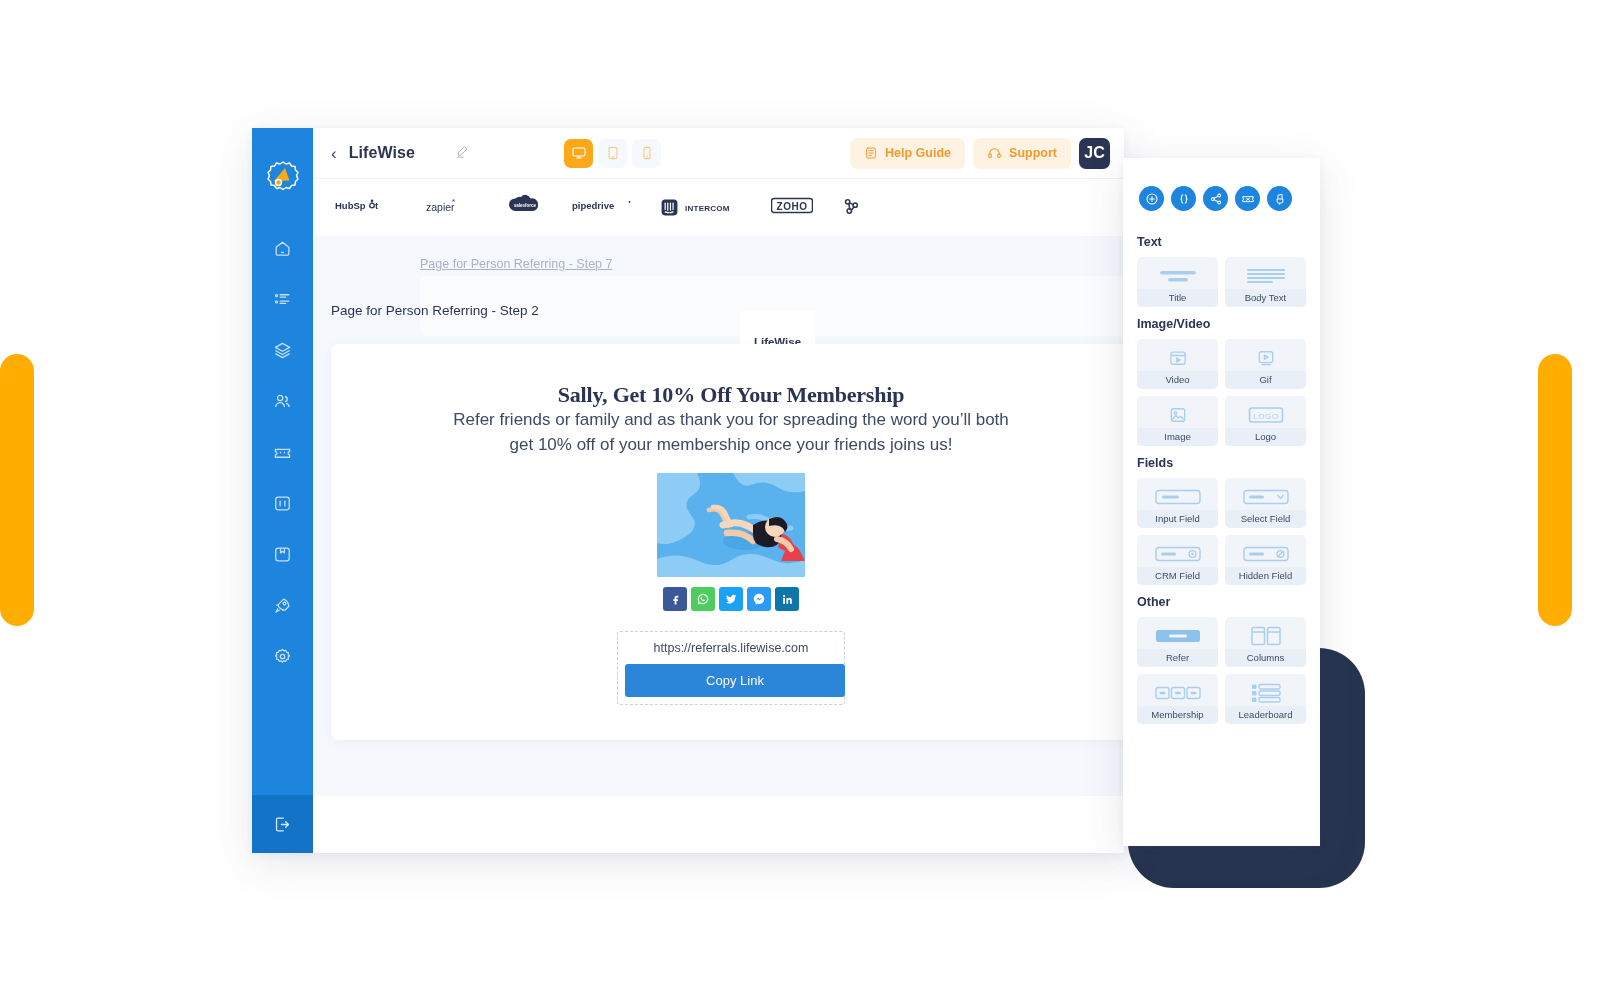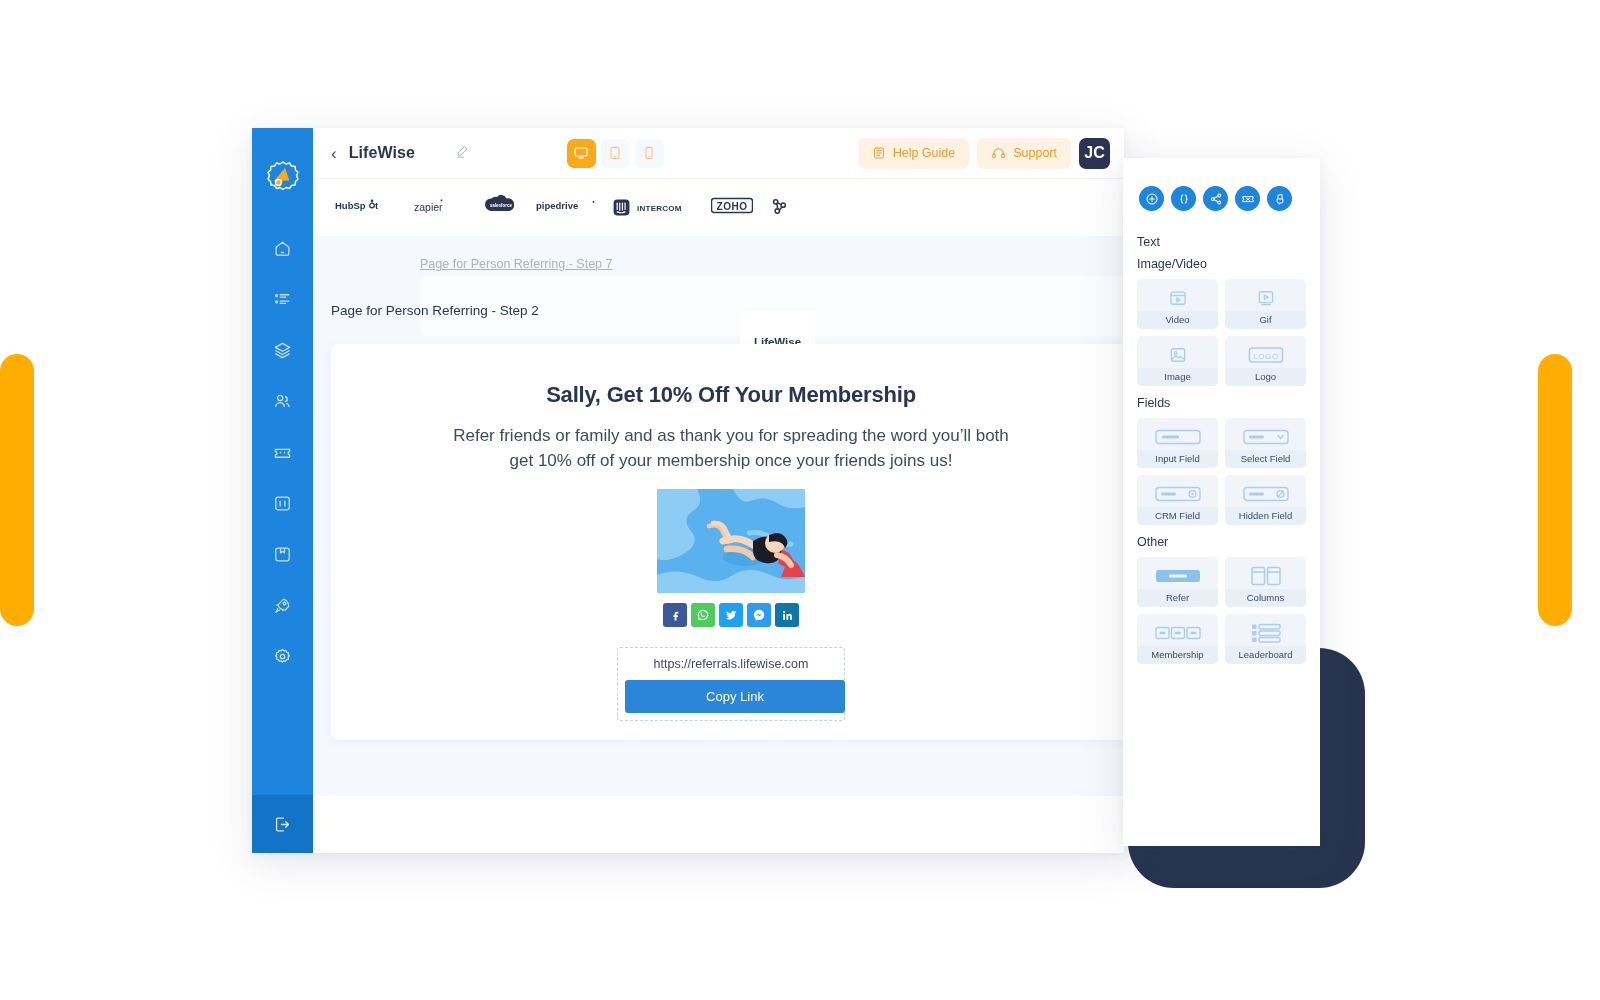--- a/index.html
+++ b/index.html
@@ -86,35 +86,35 @@
     width: 29px; height: 29px; border-radius: 7px;
     background: #F5F8FC; display: flex; align-items: center; justify-content: center;
     cursor: pointer;
   }
   .device-btn.active { background: #FBA919; }
   .hdr-right { display: flex; align-items: center; gap: 8px; margin-left: auto; }
   .pill-btn {
     display: flex; align-items: center; gap: 7px;
     height: 31px; padding: 0 14px; border-radius: 7px;
     background: #FEF3E3; color: #F09B2B;
-    font-size: 12.5px; font-weight: normal; cursor: pointer; white-space: nowrap;
+    font-size: 12.5px; font-weight: bold; cursor: pointer; white-space: nowrap;
   }
   .avatar {
     width: 31px; height: 31px; border-radius: 7px;
     background: #2B3553; color: #fff;
     font-size: 16px; font-weight: bold;
     display: flex; align-items: center; justify-content: center; cursor: pointer;
   }
 
   
   .integrations {
     position: absolute; left: 61px; top: 51px;
     width: 811px; height: 57px;
     background: #ffffff;
-    display: flex; align-items: center; gap: 16px;
+    display: flex; align-items: center; gap: 28px;
     padding-left: 22px;
   }
 
   
   .canvas {
     position: absolute; left: 61px; top: 108px;
     width: 811px; height: 560px;
     background: #F5F8FC;
     overflow: hidden;
   }
@@ -149,21 +149,21 @@
   .page-card {
     position: absolute; left: 18px; top: 108px;
     width: 800px; height: 396px;
     background: #ffffff; border-radius: 7px;
     box-shadow: 0 2px 10px rgba(60,72,100,0.05);
     padding-top: 38px;
     text-align: center;
   }
   .offer-title {
     font-size: 22px; font-weight: bold; color: #2B3553;
-    letter-spacing: -0.2px; margin-bottom: 16px;
+    letter-spacing: -0.2px;  font-family: Liberation Serif, serif;
   }
   .offer-sub {
     font-size: 17px; color: #3D4A64; line-height: 1.45;
     width: 580px; margin: 0 auto 16px auto;
   }
   .hero-img {
     width: 148px; height: 104px; margin: 0 auto 10px auto;
     border-radius: 2px; overflow: hidden; display:block;
   }
   .socials { display: flex; gap: 4px; justify-content: center; margin-bottom: 20px; }
@@ -187,21 +187,21 @@
   }
 
   
   .tool-row { display: flex; gap: 7px; padding: 28px 0 18px 2px; }
   .tool-btn {
     width: 25px; height: 25px; border-radius: 50%;
     background: #1D85DD; display: flex; align-items: center; justify-content: center;
     cursor: pointer; flex: 0 0 auto;
   }
   .sec-title {
-    font-size: 12.5px; font-weight: normal; color: #2B3553;
+    font-size: 12.5px; font-weight: bold; color: #2B3553;
     margin: 6px 0 8px 0;
   }
   .grid2 { display: grid; grid-template-columns: 1fr 1fr; gap: 7px; margin-bottom: 10px; }
   .comp {
     background: #F1F5FA; border-radius: 5px; height: 50px;
     display: flex; flex-direction: column; align-items: center; justify-content: flex-start;
     padding-top: 8px; cursor: pointer; overflow: hidden;
   }
   .comp .glyph { height: 24px; display: flex; align-items: center; justify-content: center; }
   .comp .cap {
@@ -539,20 +539,42 @@
       <div class="tool-btn">
         <svg width="14" height="14" viewBox="0 0 24 24" fill="none" stroke="#ffffff" stroke-width="1.7" stroke-linejoin="round">
           <path d="M7 12 h10 v4 a3 3 0 0 1 -3 3 h-4 a3 3 0 0 1 -3 -3 Z"></path>
           <path d="M8.5 12 V5.5 l7 -1.5 V12"></path>
           <path d="M11 19 v2.5"></path>
         </svg>
       </div>
     </div>
 
     <div class="sec-title">Text</div>
+    <div class="grid2">
+      <div class="comp">
+        <div class="glyph">
+          <svg width="48" height="20" viewBox="0 0 48 20">
+            <rect x="6" y="5" width="36" height="3.4" rx="1.7" fill="#A9CEEE"></rect>
+            <rect x="14" y="12" width="20" height="3.4" rx="1.7" fill="#A9CEEE"></rect>
+          </svg>
+        </div>
+        <div class="cap">Title</div>
+      </div>
+      <div class="comp">
+        <div class="glyph">
+          <svg width="48" height="20" viewBox="0 0 48 20">
+            <rect x="5" y="3" width="38" height="2.1" rx="1" fill="#A9CEEE"></rect>
+            <rect x="5" y="7" width="38" height="2.1" rx="1" fill="#A9CEEE"></rect>
+            <rect x="5" y="11" width="38" height="2.1" rx="1" fill="#A9CEEE"></rect>
+            <rect x="5" y="15" width="26" height="2.1" rx="1" fill="#A9CEEE"></rect>
+          </svg>
+        </div>
+        <div class="cap">Body Text</div>
+      </div>
+    </div>
 
     <div class="sec-title">Image/Video</div>
     <div class="grid2">
       <div class="comp">
         <div class="glyph">
           <svg width="20" height="20" viewBox="0 0 24 24" fill="none" stroke="#A9CEEE" stroke-width="1.6" stroke-linejoin="round">
             <rect x="3.5" y="5" width="17" height="14.5" rx="2.5"></rect>
               <path d="M3.5 9 h17"></path>
             <path d="M10.5 12 l4 2.3 -4 2.3 Z"></path>
           </svg>

